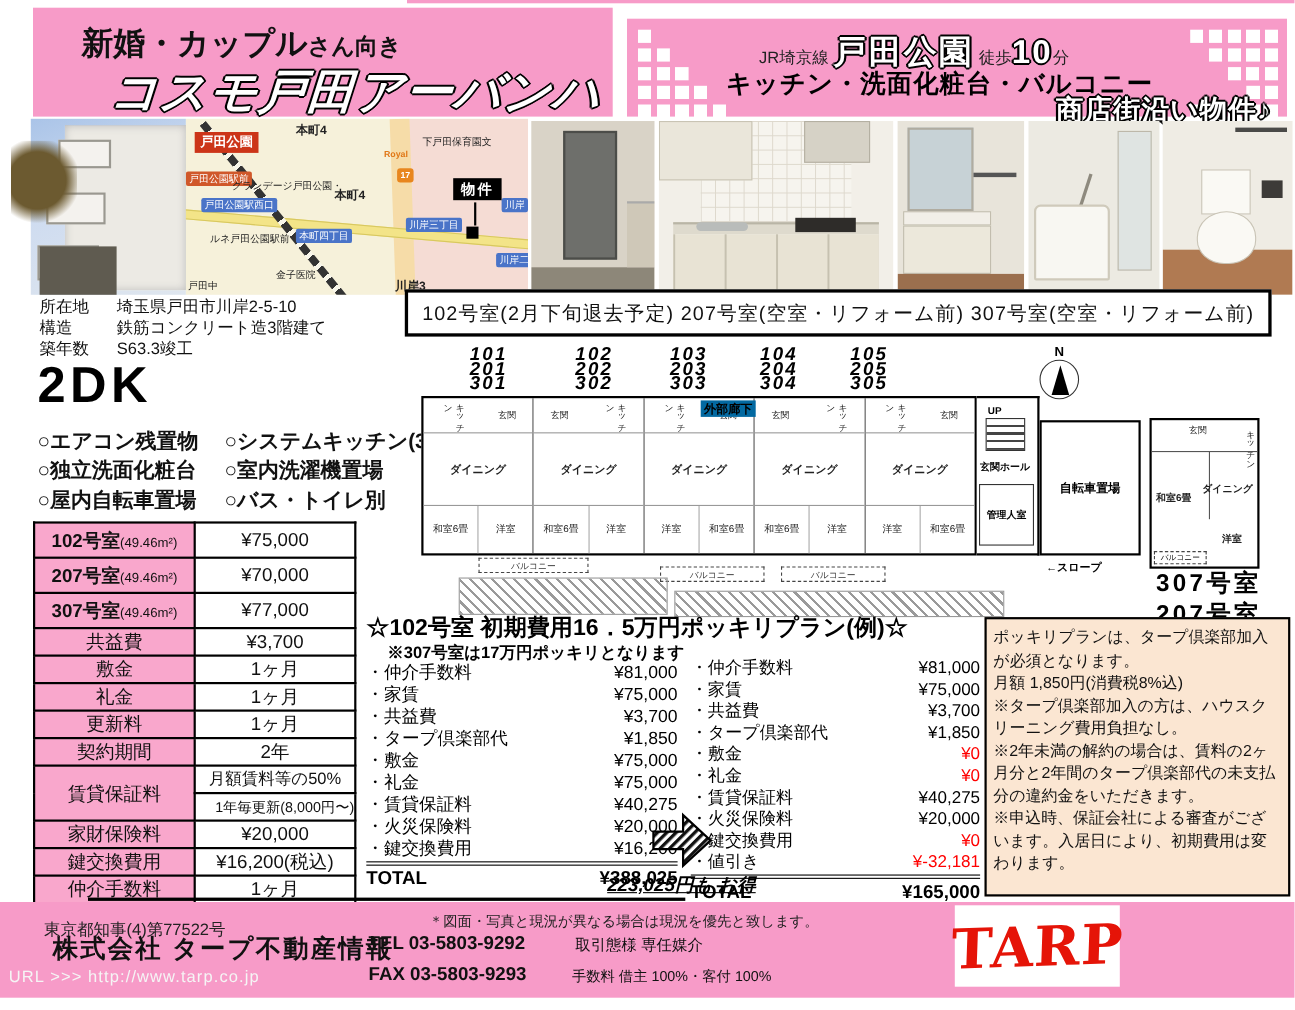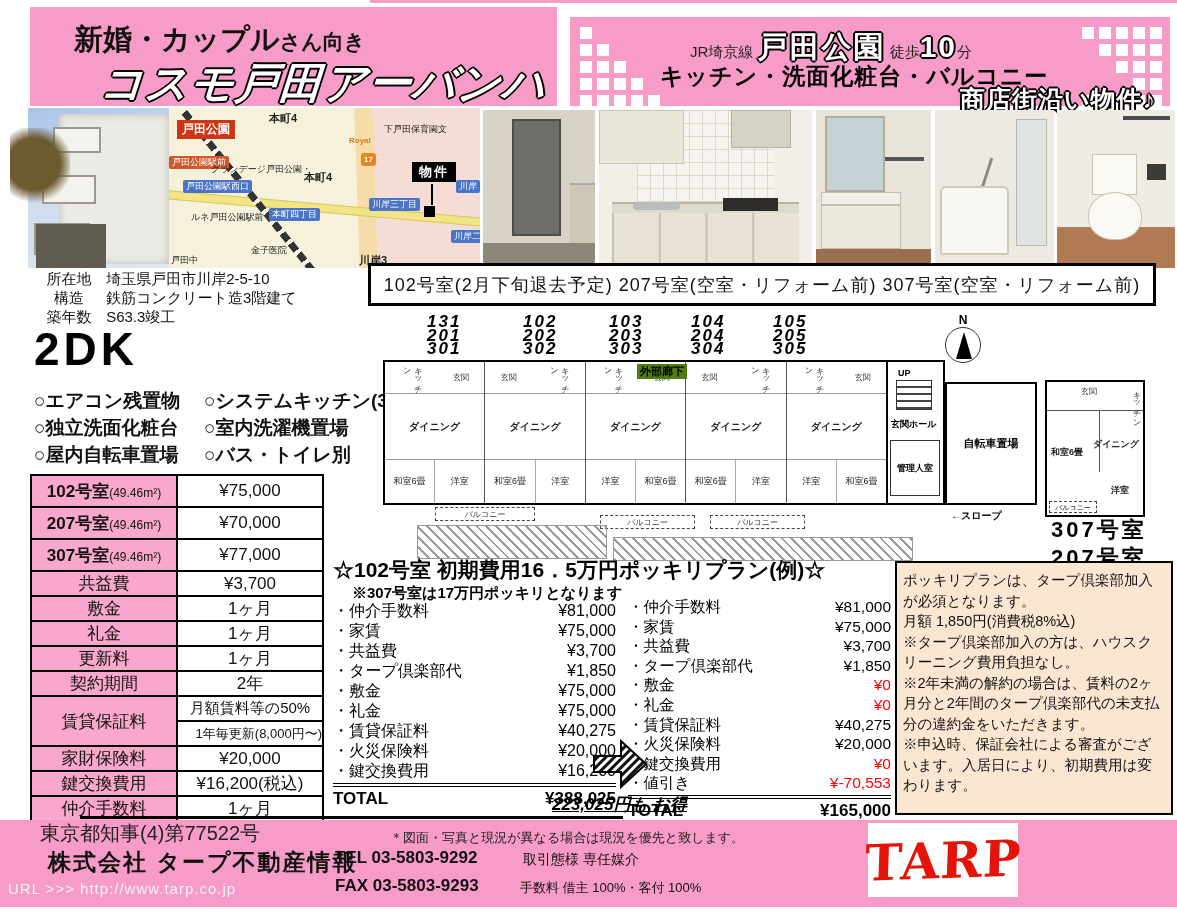--- a/index.html
+++ b/index.html
@@ -75,21 +75,21 @@
   .mp-txt { position:absolute; color:#222; font-size:9px; white-space:nowrap; }
   .mp-txt.b { font-weight:bold; font-size:11px; }
   .mp-royal { position:absolute; color:#e07818; font-size:8px; font-weight:bold; }
   .mp-17 { position:absolute; background:#e8861e; color:#fff; font-size:8px; font-weight:bold; width:15px; height:13px; text-align:center; line-height:13px; border-radius:3px; }
   .mp-bukken { position:absolute; background:#000; color:#fff; font-size:13px; font-weight:bold; padding:1px 7px; letter-spacing:2px; }
   .mp-arrow { position:absolute; width:2px; height:21px; background:#000; }
   .mp-marker { position:absolute; width:11px; height:11px; background:#000; }
 
   
   .inforow { position:absolute; font-size:15px; color:#111; white-space:nowrap; }
-  .inforow .lbl { display:inline-block; width:66px; text-align:center; }
+  .inforow .lbl { display:inline-block; width:66px; }
   .status-banner { left:368px; top:263px; width:788px; height:43px; background:#fff; border:3px solid #000;
     font-size:18px; color:#111; display:flex; align-items:center; justify-content:center; white-space:nowrap; letter-spacing:1px; }
   .ldk { left:34px; top:322px; font-size:46px; font-weight:bold; letter-spacing:4px; color:#000; }
   .features { left:34px; top:388px; width:340px; display:grid; grid-template-columns:170px auto; row-gap:1px;
     font-size:19px; font-weight:bold; color:#111; white-space:nowrap; }
 
   
   .ptable { position:absolute; left:30px; top:474px; width:294px; border-collapse:collapse; }
   .ptable td { border:2px solid #000; text-align:center; vertical-align:middle; }
   .ptable .pl { background:#f9a7cc; width:146px; font-size:17px; color:#111; }
@@ -98,21 +98,21 @@
   .ptable .pv { background:#fff; font-size:17px; color:#111; }
   .ptable .rt td { height:32px; }
   .ptable .rn td { height:25px; }
   .ptable .pv-s { font-size:15px; }
   .ptable .pv-s2 { font-size:13px; border-top:1px dotted #444 !important;text-align:right; }
 
   
   .fp { left:375px; top:313px; width:800px; height:255px; font-family:"Liberation Sans",sans-serif; }
   .fp-num { position:absolute; top:2px; font-size:17px; font-weight:bold; font-style:italic; line-height:13.5px; letter-spacing:2px; color:#000; }
   .fp-bldg { position:absolute; left:8px; top:47px; width:505px; height:145px; border:2px solid #000; background:#fff; display:flex; }
-  .fp-corridor { position:absolute; left:262px; top:51px; font-size:11px; font-weight:bold; background:#4d7c0f; padding:0 3px; z-index:2; }
+  .fp-corridor { position:absolute; left:262px; top:51px; font-size:11px; font-weight:bold; background:#0369a1; padding:0 3px; z-index:2; }
   .fp-unit { position:relative; flex:1; border-right:1px solid #555; display:flex; flex-direction:column; }
   .fp-unit:last-child { border-right:none; }
   .fp-u-top { height:32px; border-bottom:1px solid #999; display:flex; justify-content:space-around; align-items:center; font-size:8px; color:#222; }
   .fp-u-top .vert { writing-mode:vertical-rl; letter-spacing:0; }
   .fp-u-mid { flex:1; display:flex; align-items:center; justify-content:center; font-size:10px; font-weight:bold; color:#222; }
   .fp-u-low { height:44px; border-top:1px solid #999; display:flex; font-size:9px; color:#222; }
   .fp-u-low span { flex:1; display:flex; align-items:center; justify-content:center; }
   .fp-u-low span:first-child { border-right:1px solid #aaa; }
   .fp-balc { position:absolute; border:1px dashed #444; font-size:8px; text-align:center; color:#333; background:#fff; line-height:13px; }
   .fp-hatch { position:absolute; background:repeating-linear-gradient(45deg,#9a9a9a 0 2px, transparent 2px 7px); border:1px solid #999; }
@@ -151,21 +151,21 @@
   .savings { left:552px; top:793px; font-size:17px; font-weight:bold; font-style:italic; text-decoration:underline; color:#000; }
   .big-arrow { left:592px; top:735px; }
 
   
   .notice { left:895px; top:561px; width:278px; height:254px; background:#fbe6d2; border:2px solid #000; padding:7px 6px; }
   .notice div { font-size:14.5px; line-height:20.5px; color:#111; }
 
   
   .divider { left:80px; top:816px; width:543px; height:3px; background:#000; }
   .footer { left:0; top:820px; width:1177px; height:87px; background:#f79bc8; }
-  .ft-license { position:absolute; left:40px; top:0; font-size:20px; color:#222; }
+  .ft-license { position:absolute; left:40px; top:16px; font-size:15px; color:#222; }
   .ft-company { position:absolute; left:48px; top:27px; font-size:23px; font-weight:bold; color:#111; letter-spacing:2px; }
   .ft-url { position:absolute; left:8px; top:60px; font-size:15px; color:#f5f5f5; letter-spacing:1px; }
   .ft-disc { position:absolute; left:390px; top:9px; font-size:13px; color:#222; }
   .ft-tel { position:absolute; left:335px; top:28px; font-size:17px; font-weight:bold; color:#111; }
   .ft-deal { position:absolute; left:523px; top:31px; font-size:14px; color:#111; }
   .ft-fax { position:absolute; left:335px; top:56px; font-size:17px; font-weight:bold; color:#111; }
   .ft-fee { position:absolute; left:520px; top:59px; font-size:13px; color:#111; }
   .ft-logo { position:absolute; left:868px; top:3px; width:150px; height:74px; background:#fff; display:flex; align-items:center; justify-content:center; }
   .ft-logo span { font-size:50px; font-weight:bold; color:#e51408; transform:rotate(-2deg) skewX(-4deg); letter-spacing:1px; font-family:"DejaVu Serif", serif; }
 </style>
@@ -347,21 +347,21 @@
     </tr>
     <tr class="rn">
       <td class="pl">仲介手数料</td>
       <td class="pv">1ヶ月</td>
     </tr>
   </tbody>
     </table>
 
   <div class="abs fp">
     <div class="fp-num" style="left:52px">
-      <div>131</div>
+      <div>101</div>
         <div>201</div>
         <div>301</div>
     </div>
     <div class="fp-num" style="left:148px">
       <div>102</div>
         <div>202</div>
         <div>302</div>
     </div>
     <div class="fp-num" style="left:234px">
       <div>103</div>
@@ -553,21 +553,21 @@
     <div class="citem">
         <span>・火災保険料</span>
         <span>¥20,000</span>
       </div>
     <div class="citem">
         <span>・鍵交換費用</span>
         <span class="red">¥0</span>
       </div>
     <div class="citem">
         <span>・値引き</span>
-        <span class="red">¥-70,553</span>
+        <span class="red">¥-32,181</span>
       </div>
     <div class="ctotal">
         <span>TOTAL</span>
         <span>¥165,000</span>
       </div>
   </div>
 
   <svg class="abs big-arrow" width="56" height="58" viewBox="0 0 56 58">
     <defs>
       <pattern id="hatch" width="6" height="6" patternTransform="rotate(45)" patternUnits="userSpaceOnUse">

